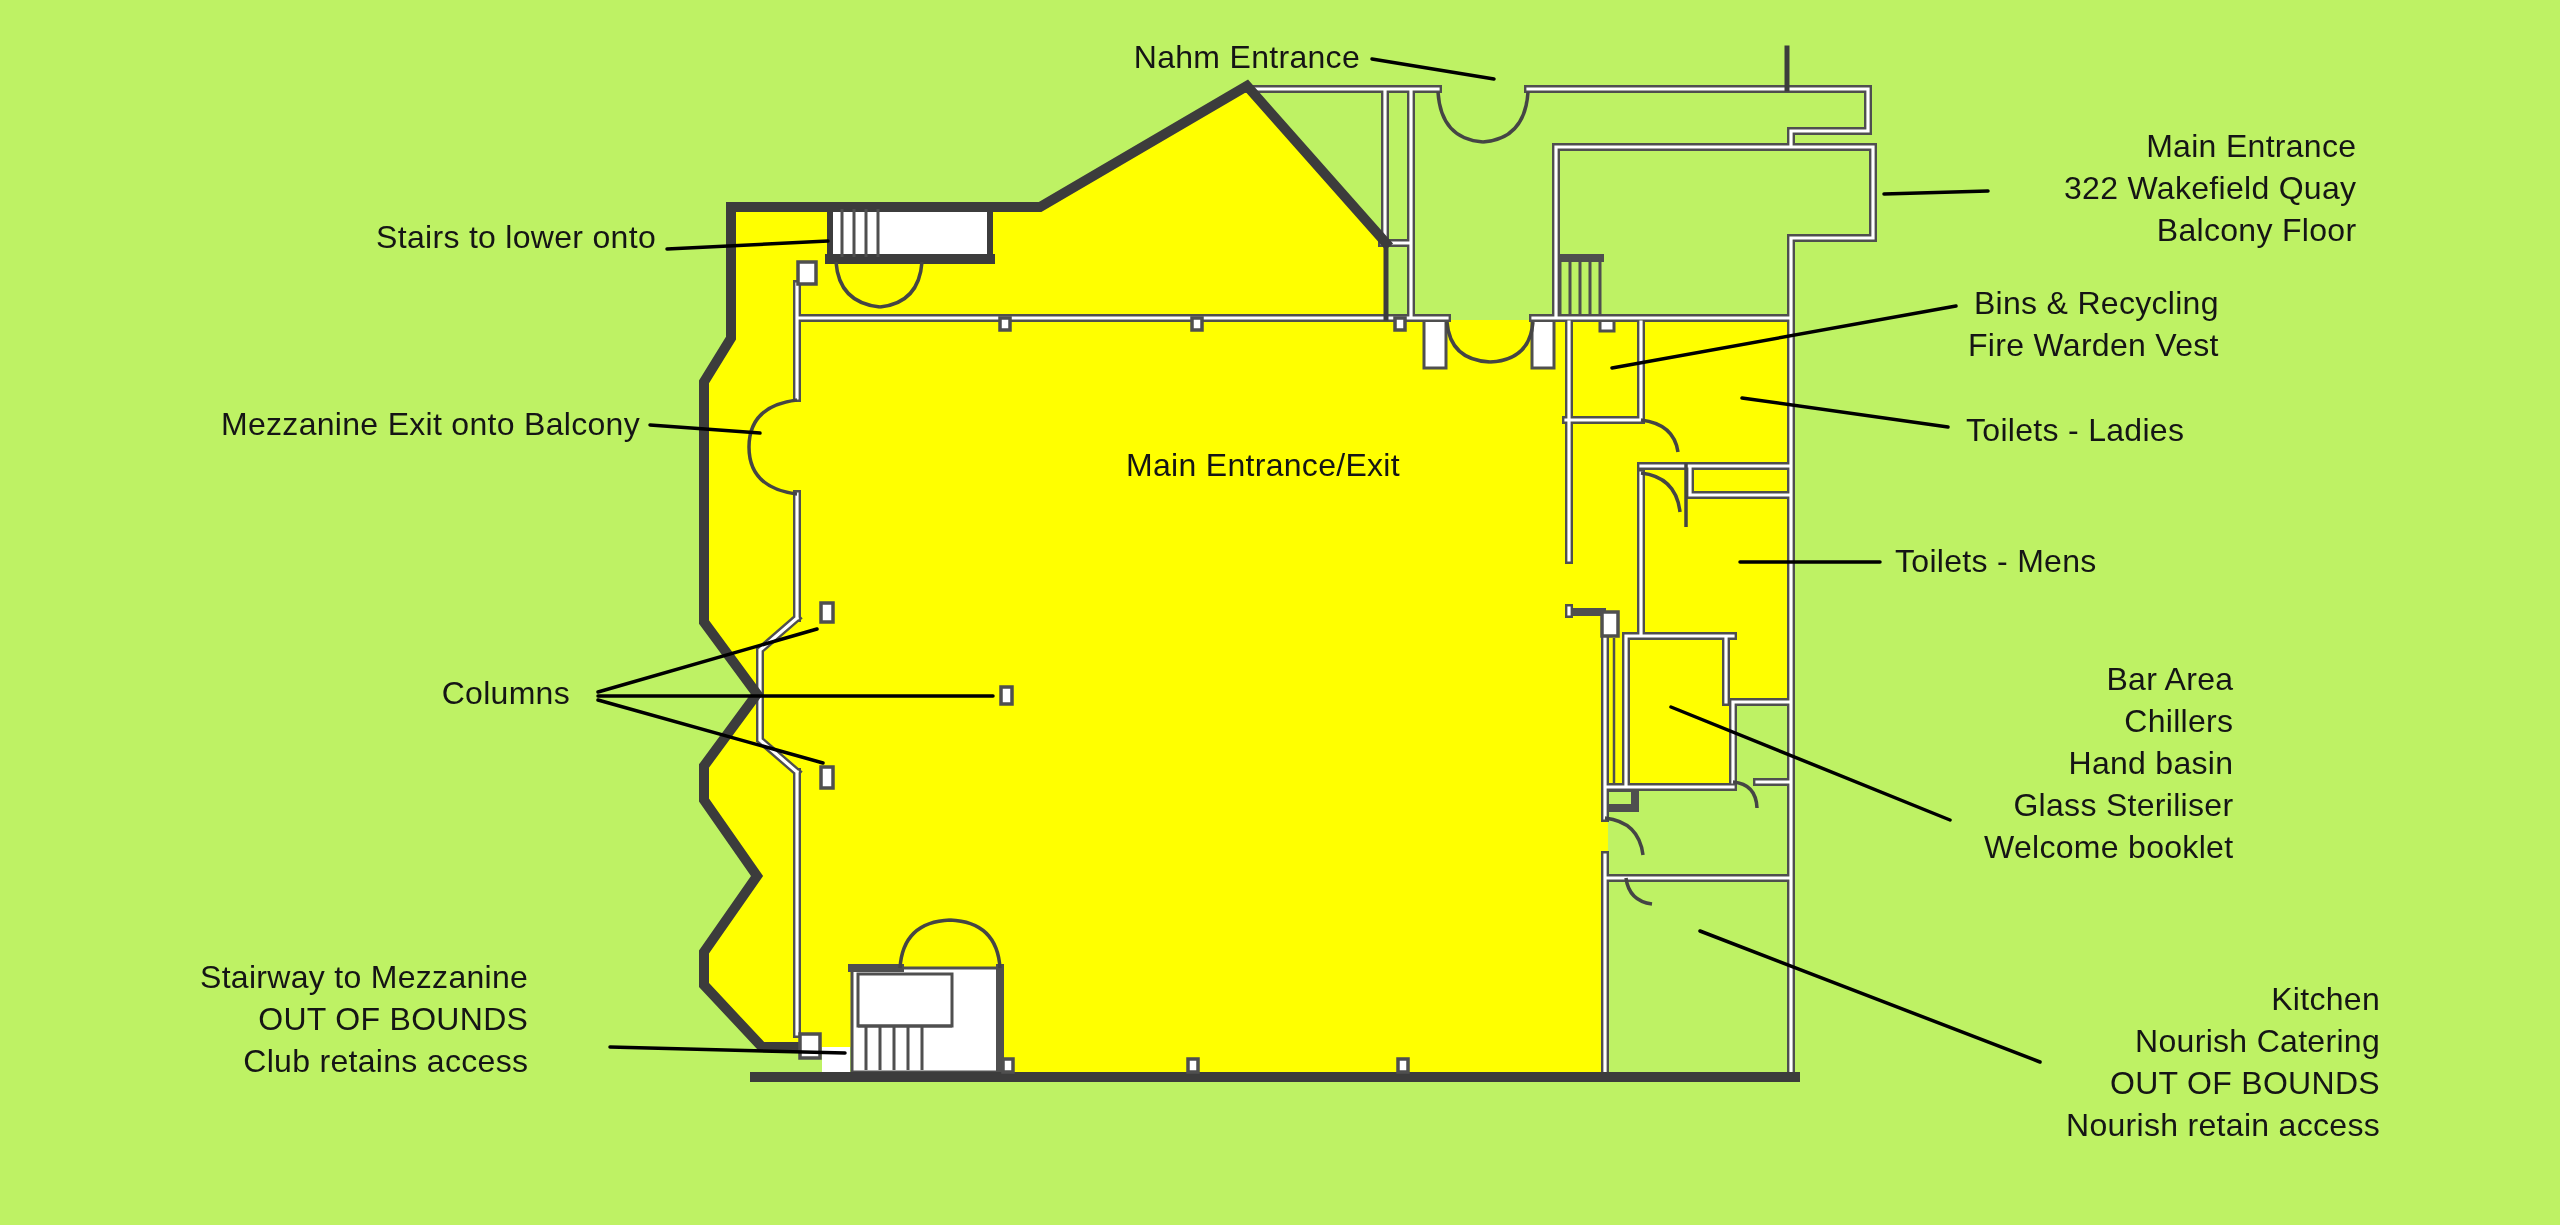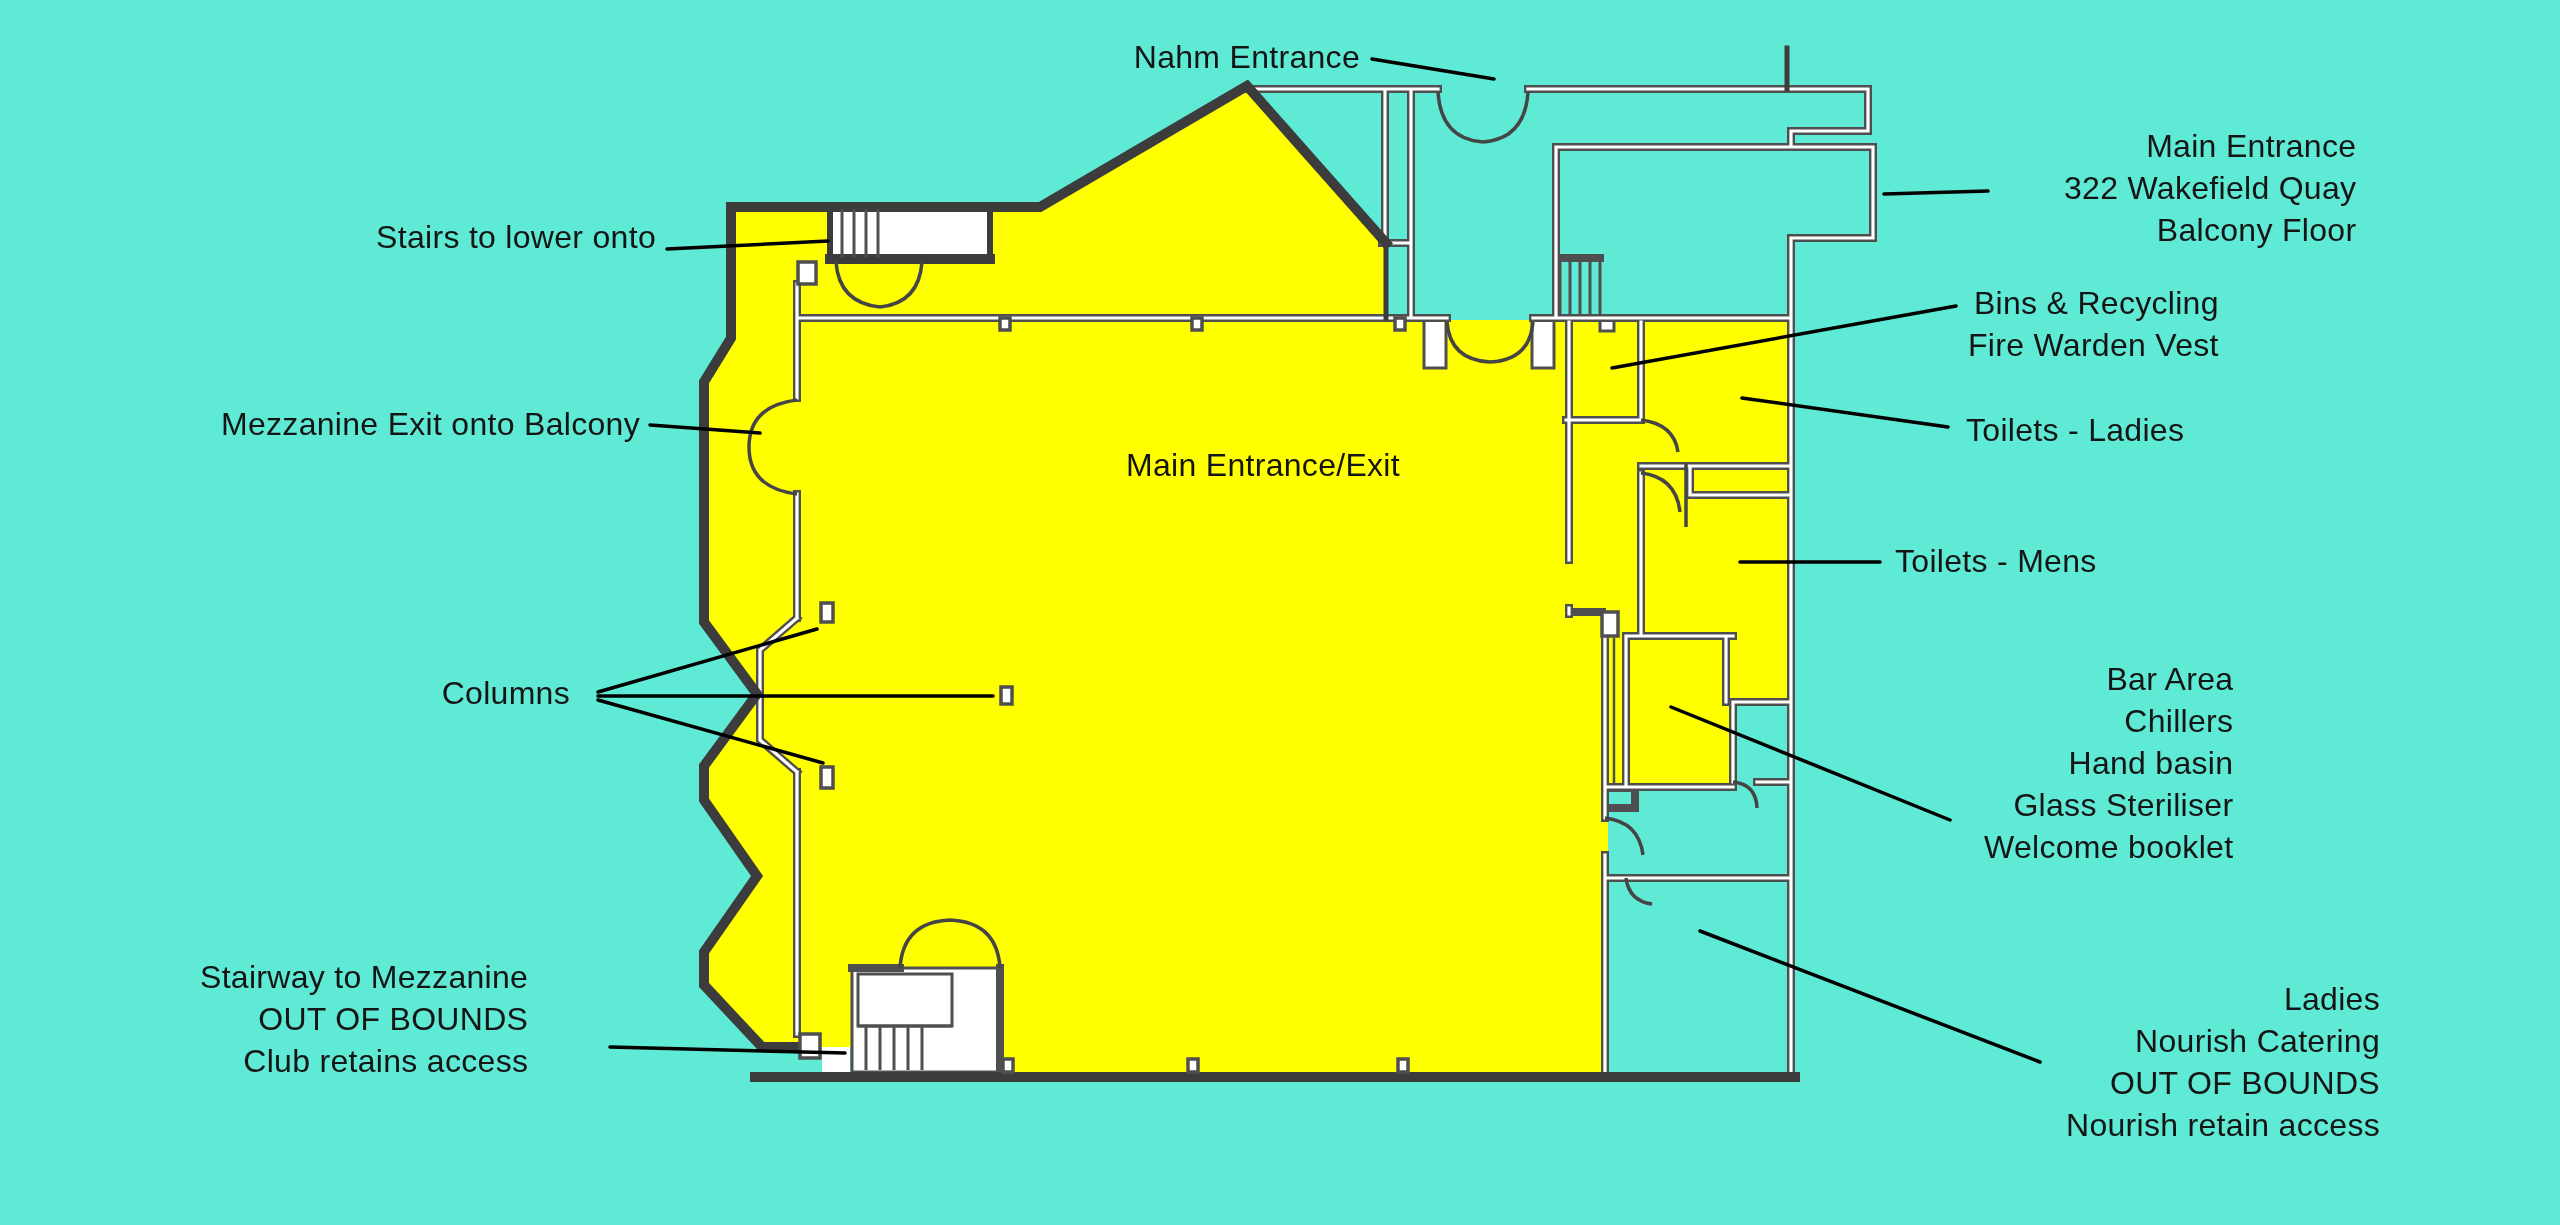--- a/index.html
+++ b/index.html
@@ -1,16 +1,16 @@
 <!DOCTYPE html>
 <html><head>
 <meta charset="utf-8">
 <style>
   html,body{margin:0;padding:0;background:#ffffff;}
-  .stage{position:relative;width:2560px;height:1225px;background:#5eead4;overflow:hidden;
+  .stage{position:relative;width:2560px;height:1225px;background:#bef264;overflow:hidden;
          font-family:"Liberation Sans","DejaVu Sans",sans-serif;}
   .plan-svg{position:absolute;left:0;top:0;}
   .lbl{position:absolute;color:#151515;font-size:32px;line-height:42px;white-space:nowrap;
        letter-spacing:0.3px;}
   .lbl.right{text-align:right;}
   .lbl div{height:42px;text-align:right;}
 </style>
 </head>
 <body>
 
@@ -172,19 +172,19 @@
 
   <div class="lbl" style="left:1984px;top:658px">
     <div>Bar Area</div>
     <div>Chillers</div>
     <div>Hand basin</div>
     <div>Glass Steriliser</div>
     <div>Welcome booklet</div>
   </div>
 
   <div class="lbl" style="left:2066px;top:978px">
-    <div>Ladies</div>
+    <div>Kitchen</div>
     <div>Nourish Catering</div>
     <div>OUT OF BOUNDS</div>
     <div>Nourish retain access</div>
   </div>
 
 </div>
 
 </body></html>

